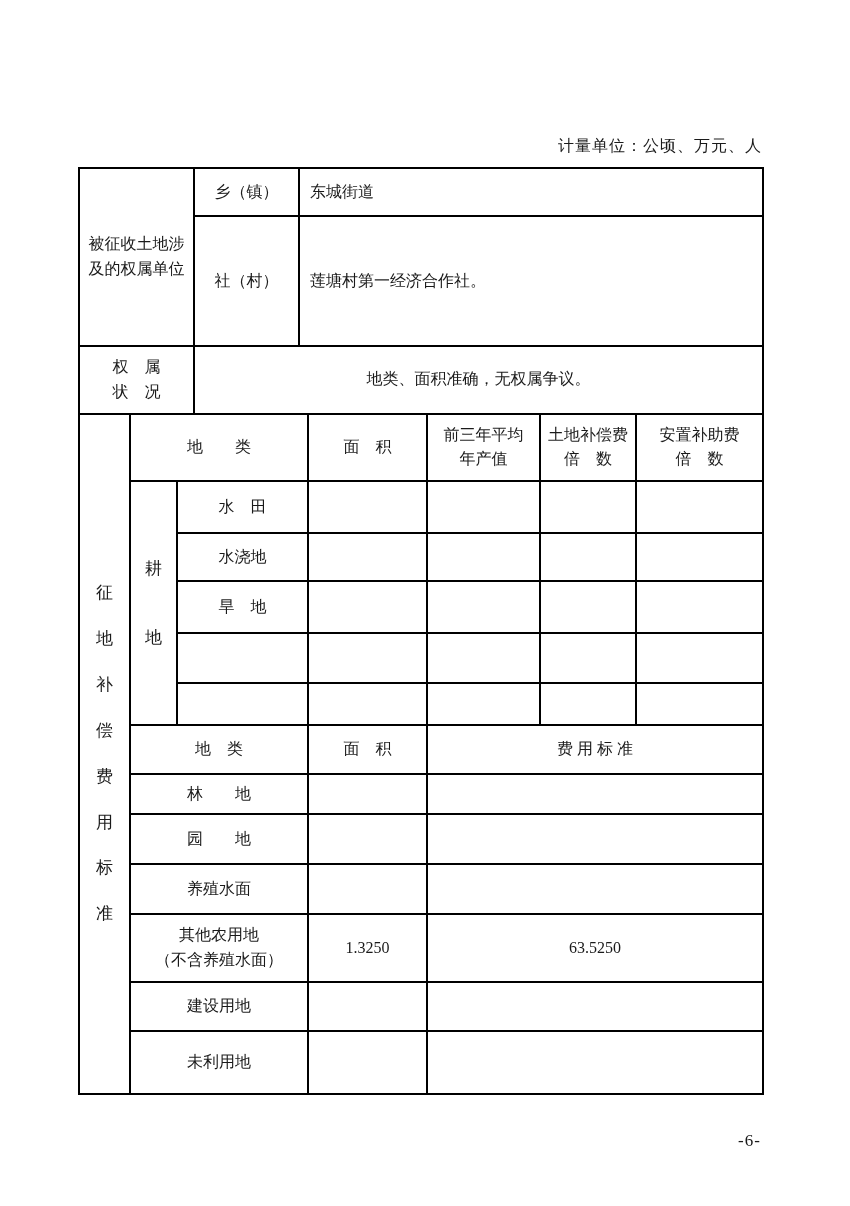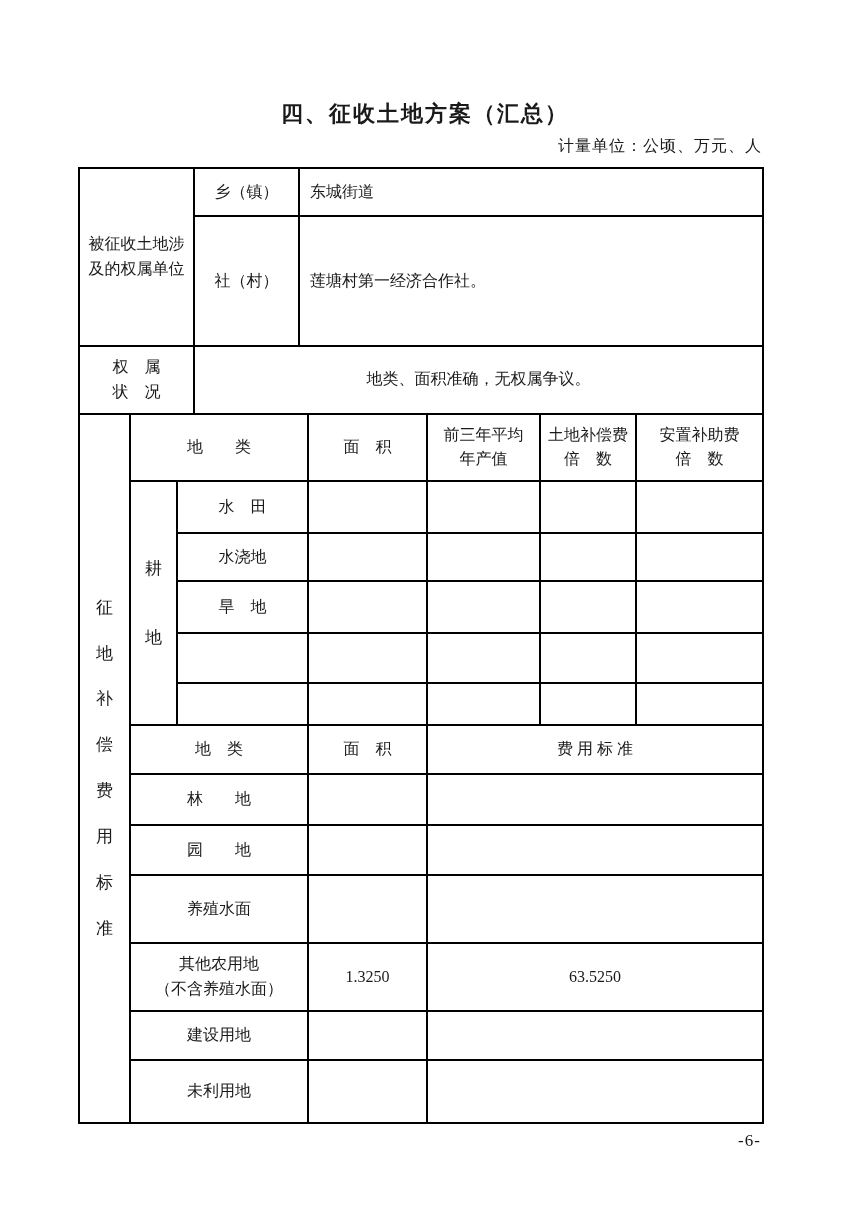--- a/index.html
+++ b/index.html
@@ -30,21 +30,20 @@
   .gengdi { line-height:4.1; font-size:17px; }
   .pagenum {
     position:absolute; top:1131px; left:738px; font-size:17px; letter-spacing:1px;
   }
 </style>
 </head>
 <body>
 
 <div class="page">
 
-  <div class="title">四、征收土地方案（汇总）</div>
   <div class="unit-note">计量单位：公顷、万元、人</div>
 
   <div class="tables">
 
     <table class="t1">
       <colgroup>
           <col style="width:115px">
           <col style="width:105px">
           <col style="width:464px">
         </colgroup>
@@ -131,31 +130,31 @@
         <td></td>
         <td></td>
         <td></td>
         <td></td>
       </tr>
       <tr style="height:49px">
         <td colspan="2">地　类</td>
         <td>面　积</td>
         <td colspan="3">费 用 标 准</td>
       </tr>
-      <tr style="height:51px">
+      <tr style="height:40px">
         <td colspan="2">林　　地</td>
         <td></td>
         <td colspan="3"></td>
       </tr>
       <tr style="height:50px">
         <td colspan="2">园　　地</td>
         <td></td>
         <td colspan="3"></td>
       </tr>
-      <tr style="height:68px">
+      <tr style="height:50px">
         <td colspan="2">养殖水面</td>
         <td></td>
         <td colspan="3"></td>
       </tr>
       <tr style="height:50px">
         <td colspan="2" class="two-line">其他农用地
 （不含养殖水面）</td>
         <td>1.3250</td>
         <td colspan="3">63.5250</td>
       </tr>

